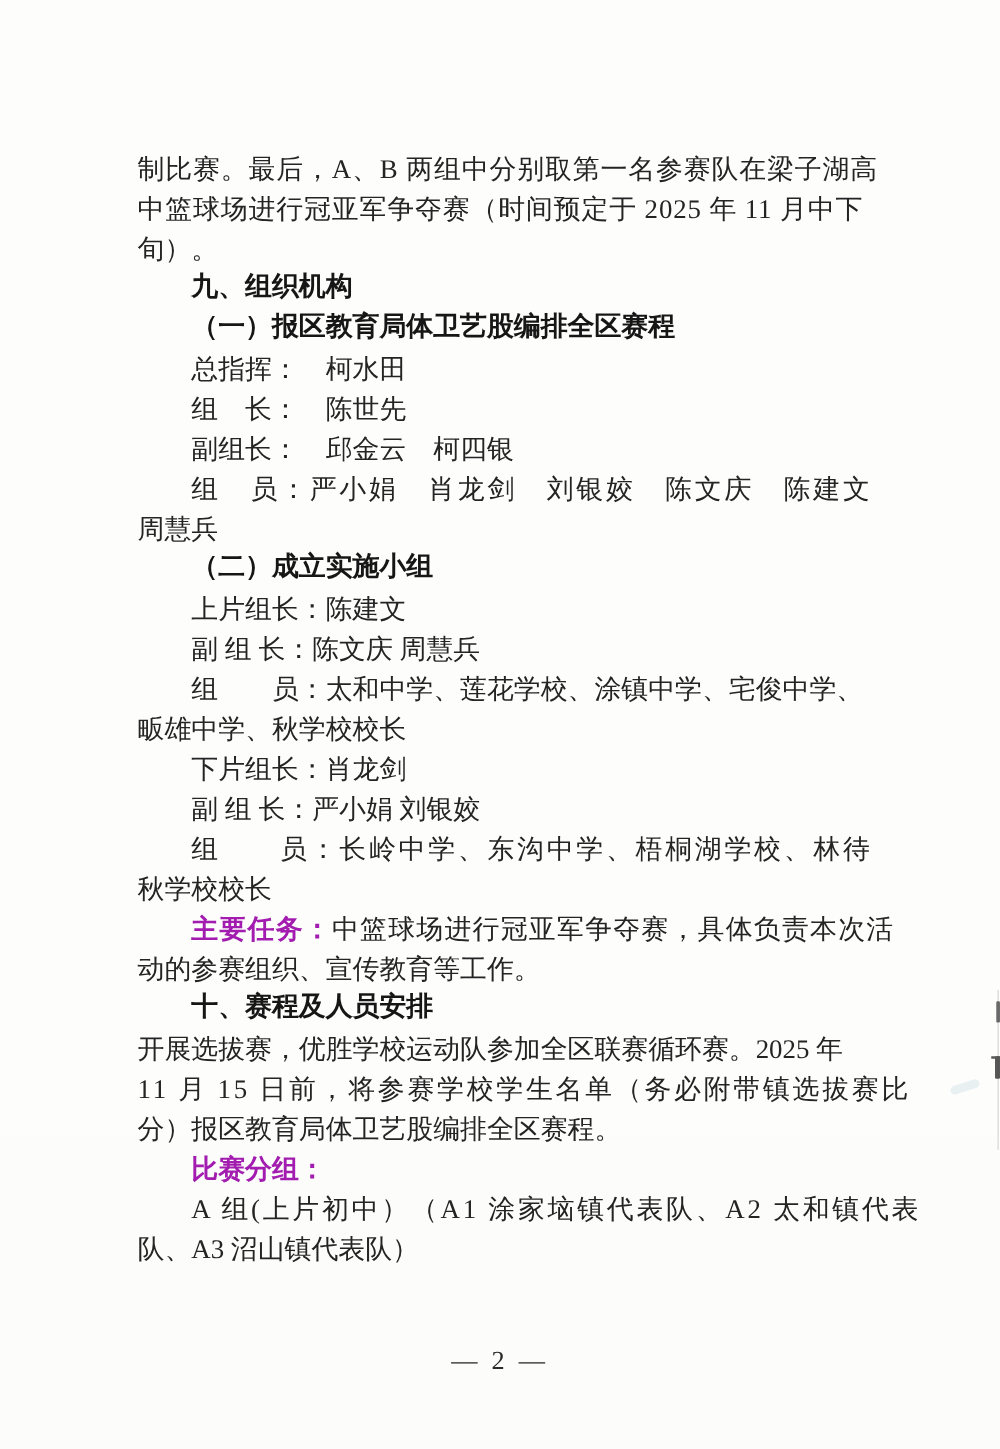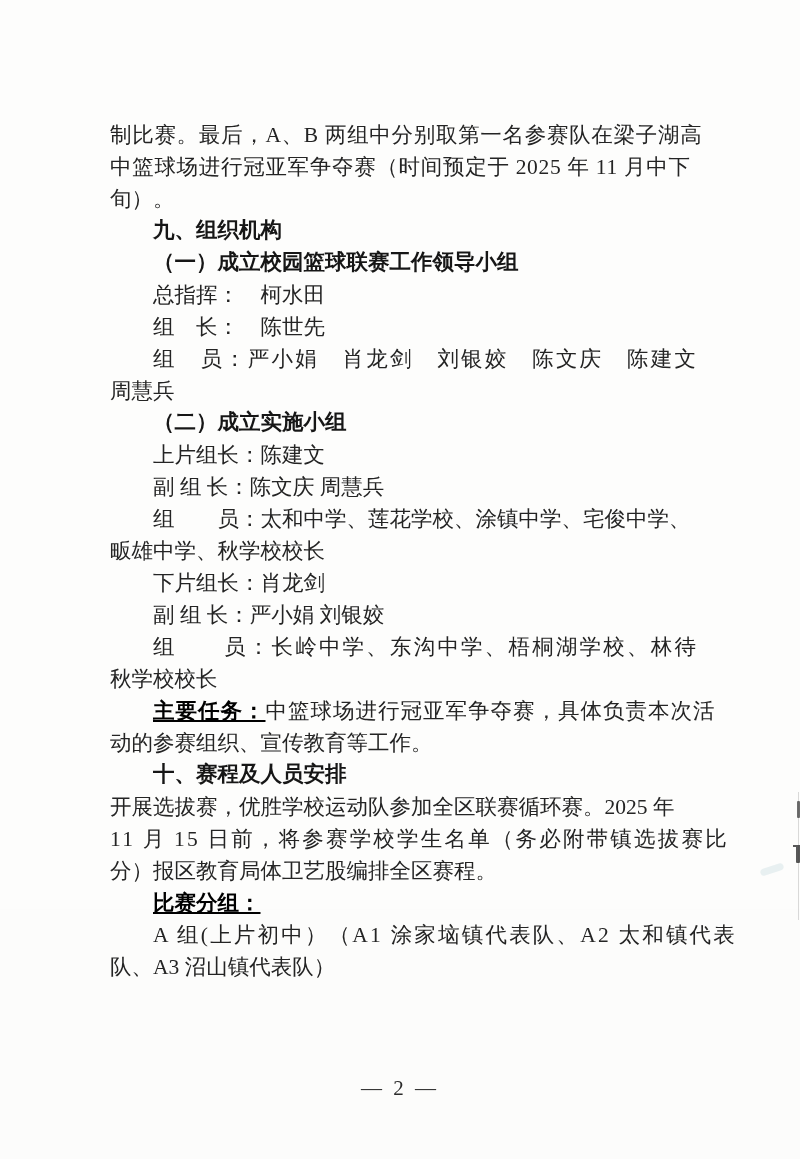--- a/index.html
+++ b/index.html
@@ -28,22 +28,21 @@
   }
   .indent { padding-left:43px; }
   .bold-sans {
     font-family:Liberation Mono, monospace;
     font-weight:bold;
     color:#161616;
   }
   .label {
     font-family:"Liberation Sans","DejaVu Sans",sans-serif;
     font-weight:bold;
-    color:#000000;
-    text-decoration:underline;
+    color:#a21caf;
   }
   .ls1 { letter-spacing:1px; }
   .ls2 { letter-spacing:2.2px; }
   .ls07 { letter-spacing:0.7px; }
   .footer {
     position:absolute;
     left:0; right:0; top:1072px;
     text-align:center;
     font-size:21px;
     line-height:32px;
@@ -82,23 +81,24 @@
 <body>
 
 <div class="page">
   <div class="content">
 
     <div class="line ls07">制比赛。最后，A、B 两组中分别取第一名参赛队在梁子湖高</div>
     <div class="line ls07">中篮球场进行冠亚军争夺赛（时间预定于 2025 年 11 月中下</div>
     <div class="line">旬）。</div>
 
     <div class="line indent bold-sans">九、组织机构</div>
-    <div class="line indent bold-sans">（一）成立校园篮球联赛工作领导小组</div>
+    <div class="line indent bold-sans">（一）报区教育局体卫艺股编排全区赛程</div>
     <div class="line indent">总指挥：　柯水田</div>
     <div class="line indent">组　长：　陈世先</div>
+    <div class="line indent">副组长：　邱金云　柯四银</div>
     <div class="line indent ls2">组　员：严小娟　肖龙剑　刘银姣　陈文庆　陈建文</div>
     <div class="line">周慧兵</div>
 
     <div class="line indent bold-sans">（二）成立实施小组</div>
     <div class="line indent">上片组长：陈建文</div>
     <div class="line indent">副 组 长：陈文庆 周慧兵</div>
     <div class="line indent">组　　员：太和中学、莲花学校、涂镇中学、宅俊中学、</div>
     <div class="line">畈雄中学、秋学校校长</div>
     <div class="line indent">下片组长：肖龙剑</div>
     <div class="line indent">副 组 长：严小娟 刘银姣</div>

